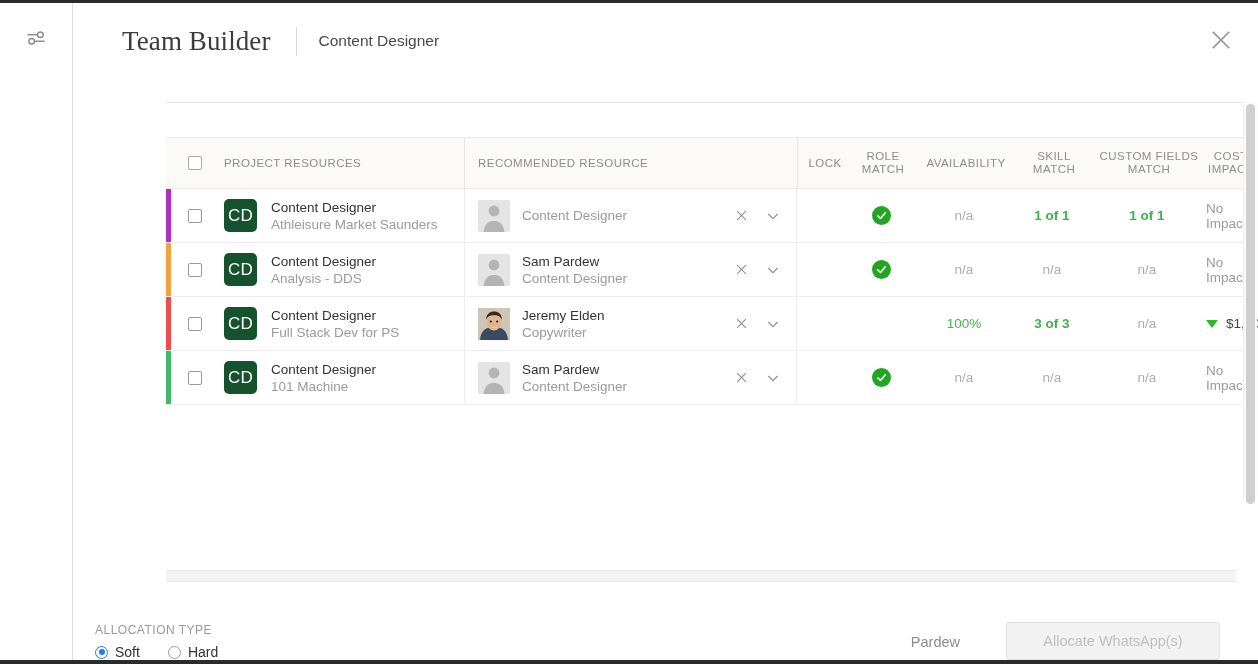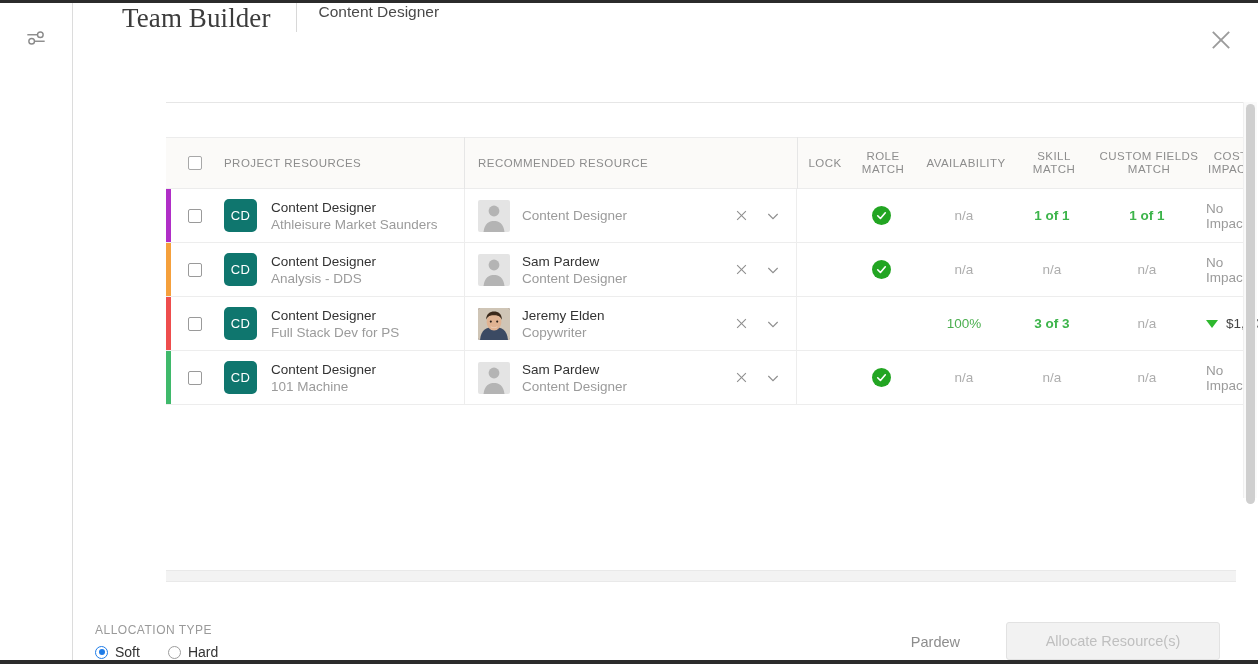--- a/index.html
+++ b/index.html
@@ -55,20 +55,21 @@
     display: flex;
     flex-direction: column;
     min-width: 0;
   }
 
   
   .panel-header {
     height: 76px;
     flex: 0 0 76px;
     display: flex;
+    align-items: center;
     padding: 0 0 0 49px;
     box-sizing: border-box;
     position: relative;
   }
   .title-main {
     font-family: "Liberation Serif", serif;
     font-size: 27px;
     color: #3c3c3c;
     letter-spacing: .1px;
     white-space: nowrap;
@@ -192,23 +193,23 @@
     box-sizing: border-box;
     cursor: pointer;
   }
   .cbx.head { border-color: #a8a8a8; }
 
   
   .badge {
     width: 33px;
     height: 33px;
     border-radius: 5px;
-    background: #0f766e;
+    background: #14532d;
     color: #ffffff;
-    font-size: 13px;
+    font-size: 17px;
     display: flex;
     align-items: center;
     justify-content: center;
     flex: 0 0 33px;
     letter-spacing: .3px;
   }
   .two-line {
     margin-left: 14px;
     min-width: 0;
     overflow: hidden;
@@ -732,17 +733,17 @@
               <span>Soft</span>
             </label>
             <label class="radio-item">
               <span class="radio"></span>
               <span>Hard</span>
             </label>
           </div>
       </div>
       <div class="footer-spacer"></div>
       <button class="btn-cancel">Pardew</button>
-      <button class="btn-primary">Allocate Resource(s)</button>
+      <button class="btn-primary">Allocate WhatsApp(s)</button>
     </div>
 
   </div>
 </div>
 
 </body></html>

